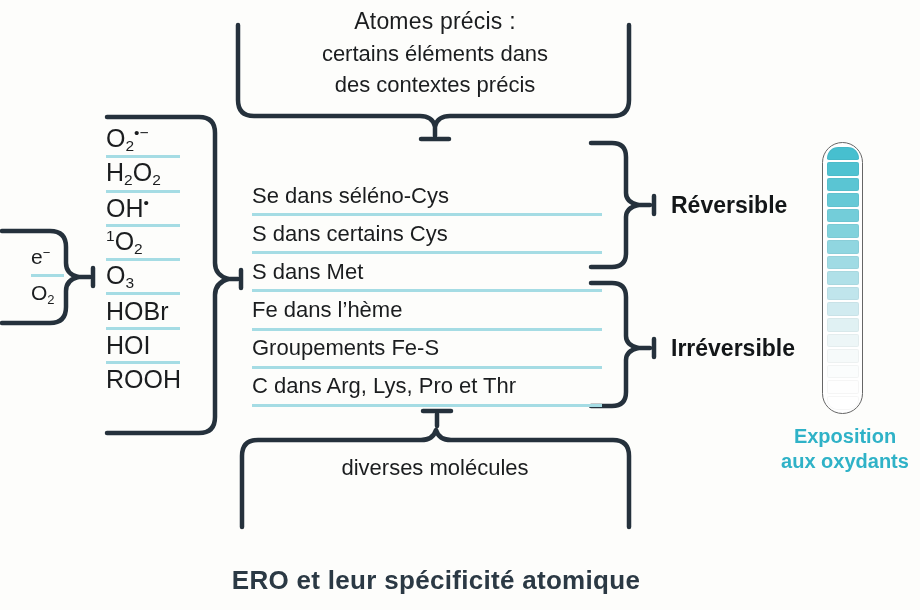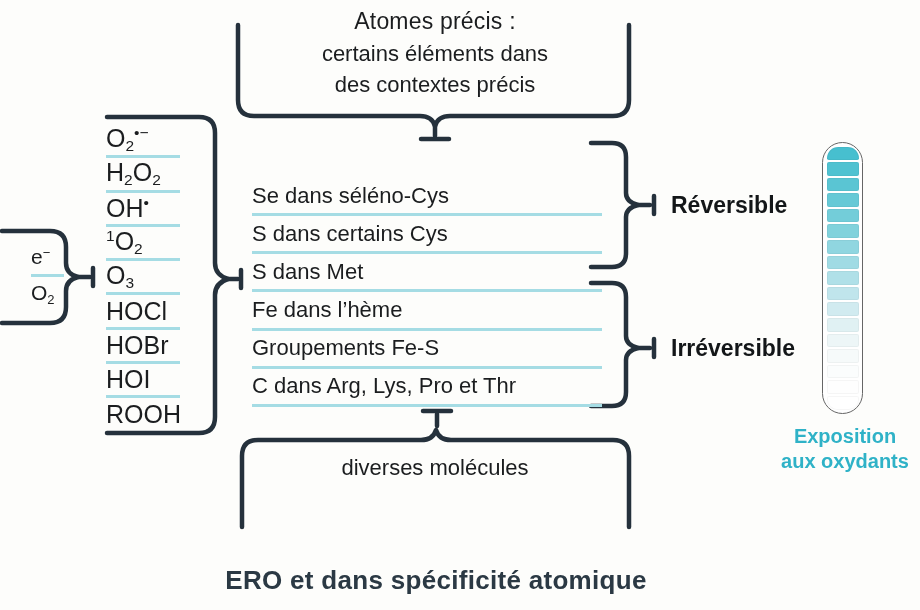--- a/index.html
+++ b/index.html
@@ -133,23 +133,20 @@
       </div>
 
       <div class="row">
         <span><span class="sup">1</span><span>O</span><span class="sub">2</span></span>
       </div>
 
       <div class="row">
         <span><span>O</span><span class="sub">3</span></span>
       </div>
 
-      <div class="row">
-        <span><span>HOCl</span></span>
-      </div>
 
       <div class="row">
         <span><span>HOBr</span></span>
       </div>
 
       <div class="row">
         <span><span>HOI</span></span>
       </div>
 
       <div class="row no-underline">
@@ -212,15 +209,15 @@
         <div class="bar-seg" style="background: rgb(254, 254, 254);"></div>
         <div class="bar-seg last" style="background: rgb(255, 255, 255);"></div>
       </div>
   </div>
 
   <div id="exposure-label">
     <div>Exposition</div>
     <div>aux oxydants</div>
   </div>
 
-  <div id="diagram-title">ERO et dans spécificité atomique</div>
+  <div id="diagram-title">ERO et leur spécificité atomique</div>
 
 </div>
 
 </body></html>

